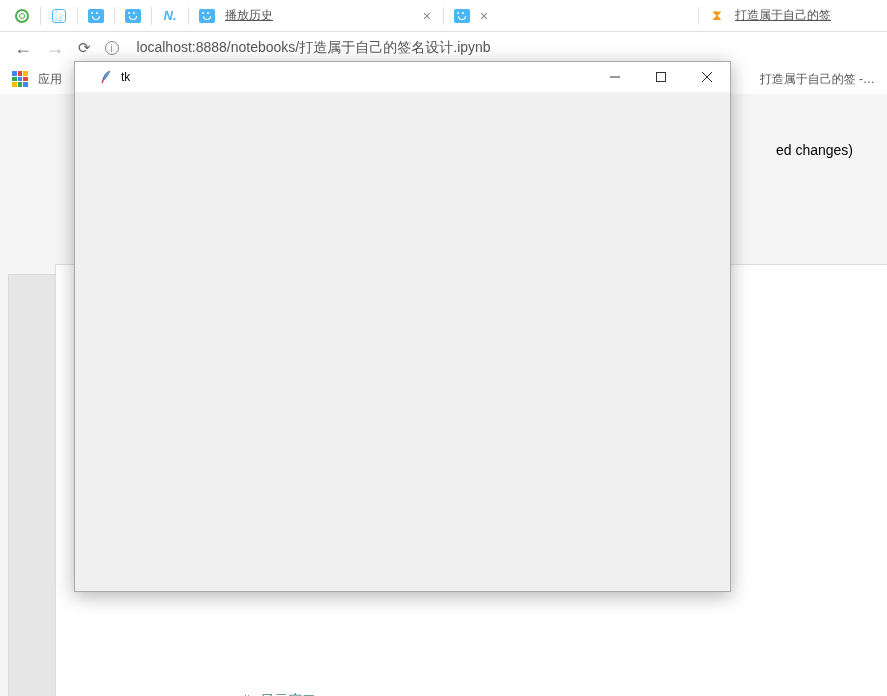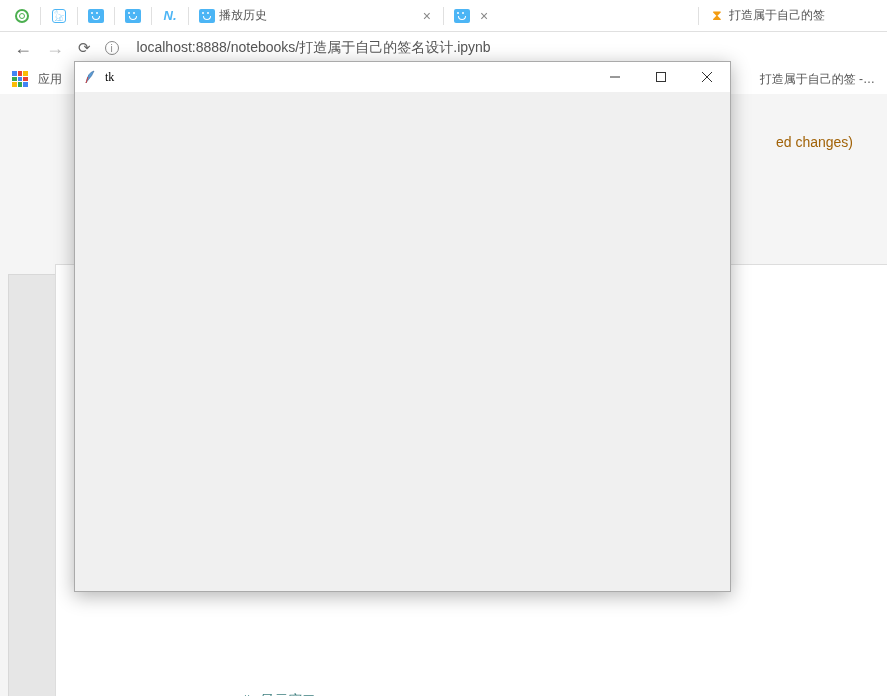--- a/index.html
+++ b/index.html
@@ -46,22 +46,23 @@
       color: #555;
       min-width: 0;
       flex-shrink: 1;
     }
     .browser-tab.wide { flex: 1; max-width: 250px; }
     .browser-tab.active { background: #fff; }
     .browser-tab .tab-label {
       white-space: nowrap;
       overflow: hidden;
       text-overflow: ellipsis;
-      margin-left: 4px;
+      margin-left: 10px;
       flex: 1;
+      text-decoration: underline;
     }
     .tab-close {
       color: #888;
       margin-left: 10px;
       font-size: 14px;
     }
     .tab-logo { width: 16px; height: 16px; display: flex; align-items: center; justify-content: center; }
     .blue-square {
       width: 16px; height: 14px;
       background: #4cb5f5;
@@ -169,23 +170,23 @@
     .nb-area {
       position: absolute;
       top: 94px;
       left: 0;
       right: 0;
       bottom: 0;
       background: #f5f5f5;
     }
     .unsaved {
       position: absolute;
-      top: 40px;
+      top: 48px;
       right: 34px;
-      color: #a16207;
+      color: #000000;
       font-size: 14px;
     }
     .nb-shadow-left {
       position: absolute;
       left: 8px;
       top: 180px;
       width: 60px;
       height: 500px;
       background: #e6e6e6;
       border: 1px solid #d8d8d8;
@@ -224,22 +225,21 @@
       border: 1px solid #aaa;
       box-shadow: 0 4px 18px rgba(0,0,0,0.3);
       display: flex;
       flex-direction: column;
     }
     .tk-titlebar {
       height: 30px;
       background: #fff;
       display: flex;
       align-items: center;
-      padding-left: 8px;
-      font-family: Liberation Serif, serif;
+      padding-left: 24px;
     }
     .tk-icon {
       width: 16px; height: 16px;
       margin-right: 6px;
     }
     .tk-title { font-size: 12px; color: #000; }
     .tk-titlebar-spacer { flex: 1; }
     .tk-btn {
       width: 46px;
       height: 30px;

